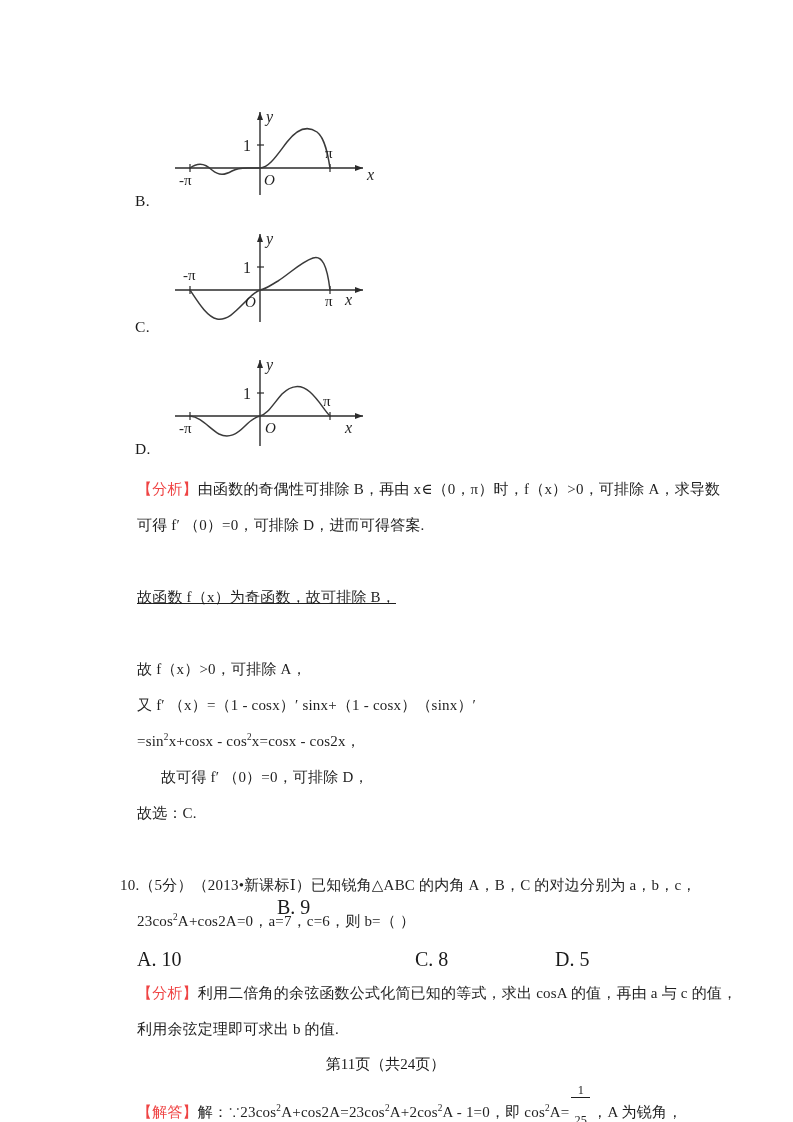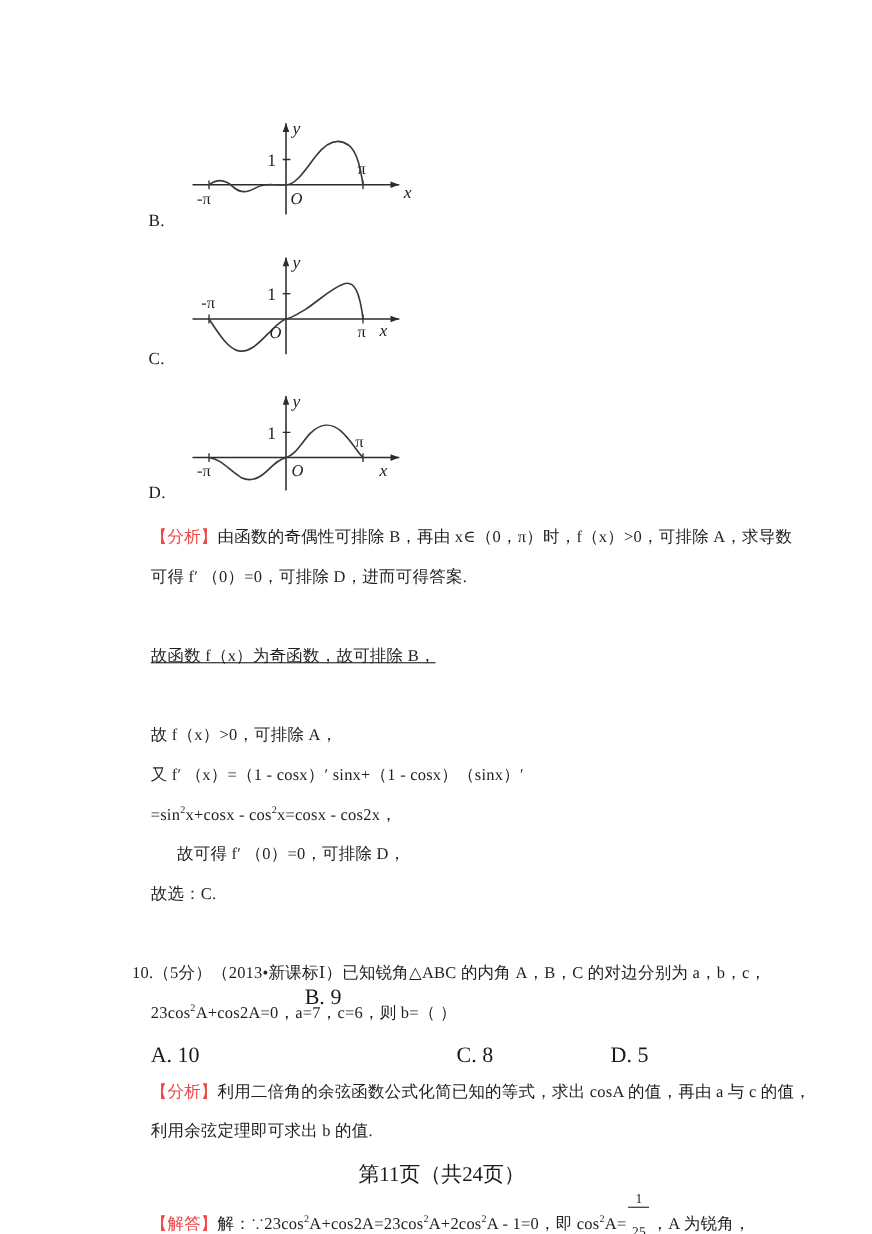--- a/index.html
+++ b/index.html
@@ -83,24 +83,24 @@
   .optrow {
     position: absolute;
     font-size: 20px;
     white-space: nowrap;
     font-family: "Liberation Serif", serif;
   }
 
   
   .footer {
     position: absolute;
-    left: 16px;
+    left: 0;
     width: 771px;
     text-align: center;
-    font-size: 19px;
+    font-size: 15px;
     color: #1a1a1a;
     font-family: "Liberation Serif", serif;
   }
 </style>
 </head>
 <body>
 
 <div class="page">
 
   <div class="option-block" style="top:100px;">

